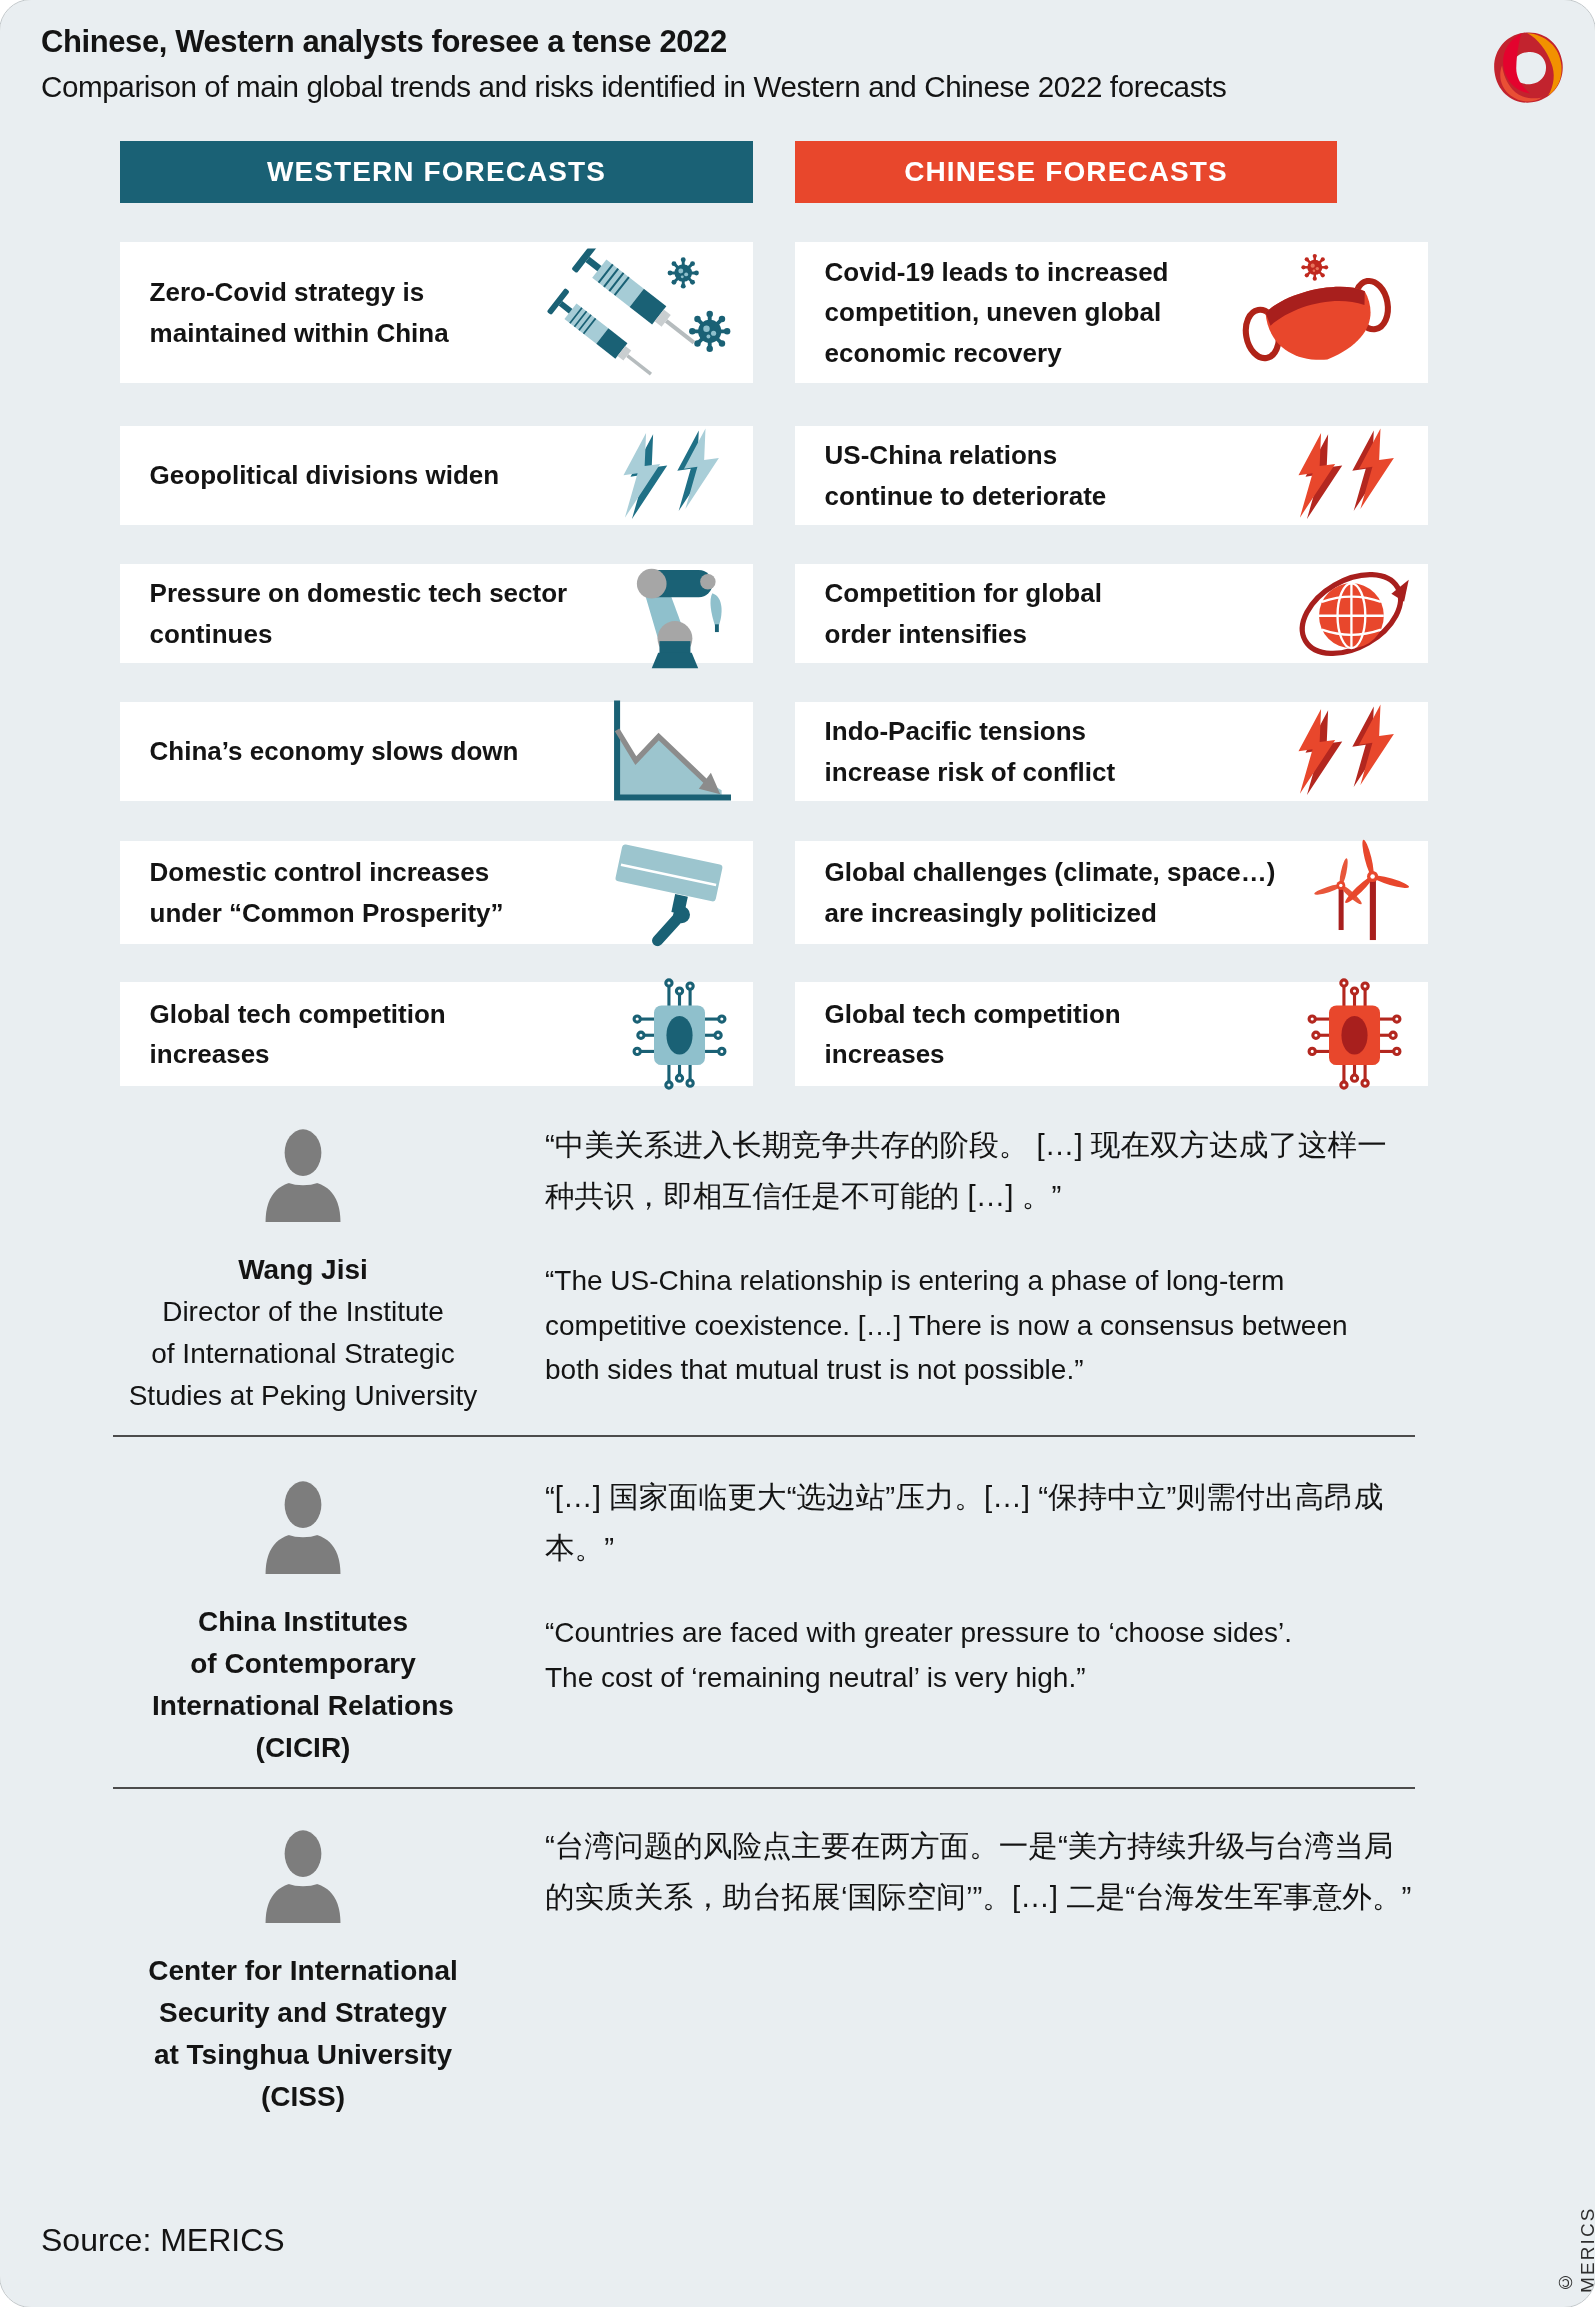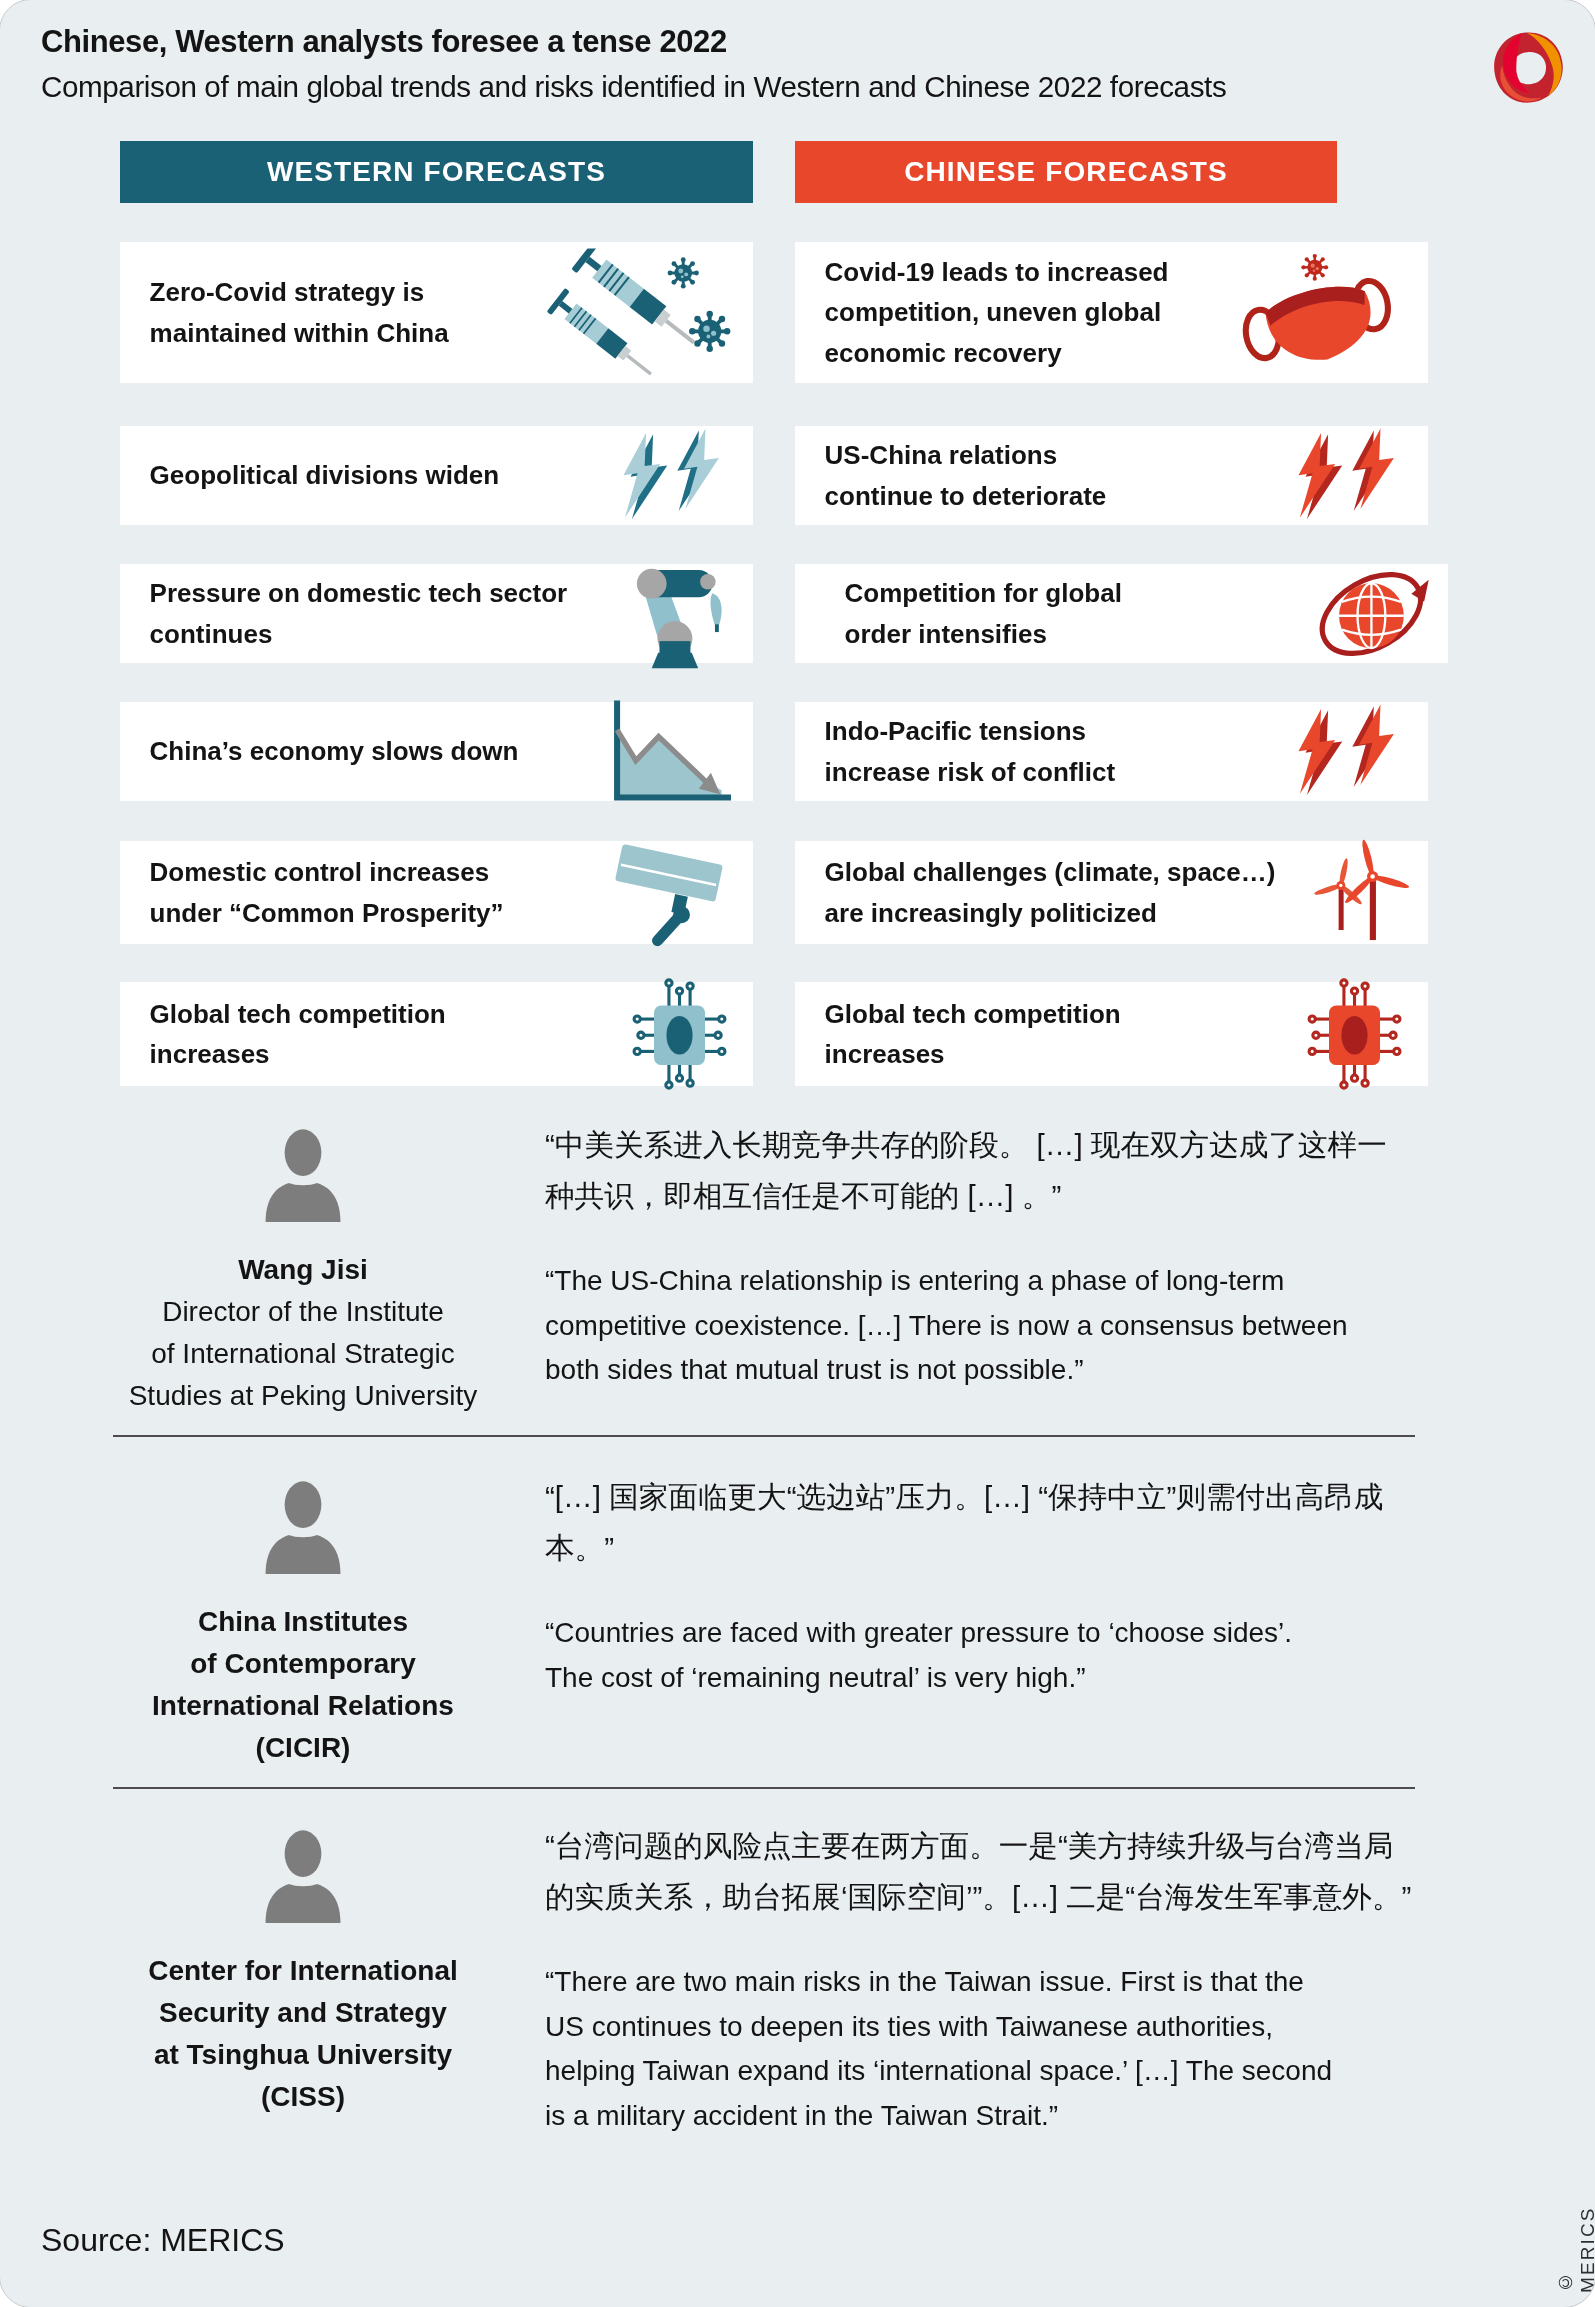--- a/index.html
+++ b/index.html
@@ -311,21 +311,21 @@
           <path d="M36,6 L4,66 L24,63 L6,126 L56,50 L34,53 Z" fill="#e8472c"></path>
         </g>
         <g transform="translate(94,2) scale(0.95)">
           <path d="M36,6 L4,66 L24,63 L6,126 L56,50 L34,53 Z" fill="#b3271f" transform="translate(-10,3)"></path>
           <path d="M36,6 L4,66 L24,63 L6,126 L56,50 L34,53 Z" fill="#e8472c"></path>
         </g>
       </svg>
     </div>
   </div>
 
-  <div class="card ccol" style="top:564px;height:99px;padding-left:20px;">
+  <div class="card ccol" style="top:564px;height:99px;">
     <div class="card-text">Competition for global
 order intensifies</div>
     <div class="card-icon">
       <svg viewBox="0 0 200 190" width="116" height="110">
         <ellipse cx="99" cy="95" rx="92" ry="58" transform="rotate(-30 99 95)" fill="none" stroke="#a81f1d" stroke-width="9"></ellipse>
         <circle cx="99" cy="98" r="56" fill="#e8472c"></circle>
         <g stroke="#ffffff" stroke-width="4" fill="none">
           <ellipse cx="99" cy="98" rx="24" ry="56"></ellipse>
           <line x1="99" y1="42" x2="99" y2="154"></line>
           <path d="M48,74 Q99,56 150,74"></path>
@@ -468,23 +468,19 @@
       <ellipse cx="75" cy="42" rx="26" ry="33" fill="#7d7d7d"></ellipse>
     </svg>
     <div class="q-name">Center for International
 Security and Strategy
 at Tsinghua University
 (CISS)</div>
   </div>
   <div class="q-text" style="top:1821px;">
     <div class="q-zh">“台湾问题的风险点主要在两方面。一是“美方持续升级与台湾当局
 的实质关系，助台拓展‘国际空间’”。[…] 二是“台海发生军事意外。”</div>
-    <div class="q-en">“There are two main risks in the Taiwan issue. First is that the
-US continues to deepen its ties with Taiwanese authorities,
-helping Taiwan expand its ‘international space.’ […] The second
-is a military accident in the Taiwan Strait.”</div>
   </div>
 
   <div class="source">Source: MERICS</div>
   <div class="copyright">© MERICS</div>
 
 </div>
 
 
 </body></html>

